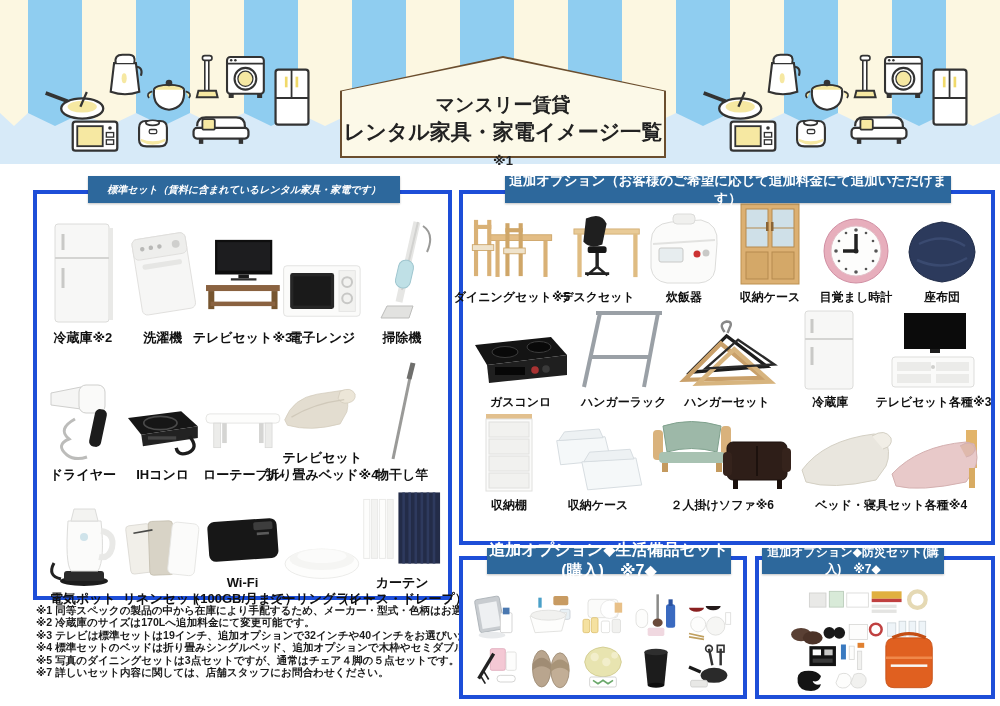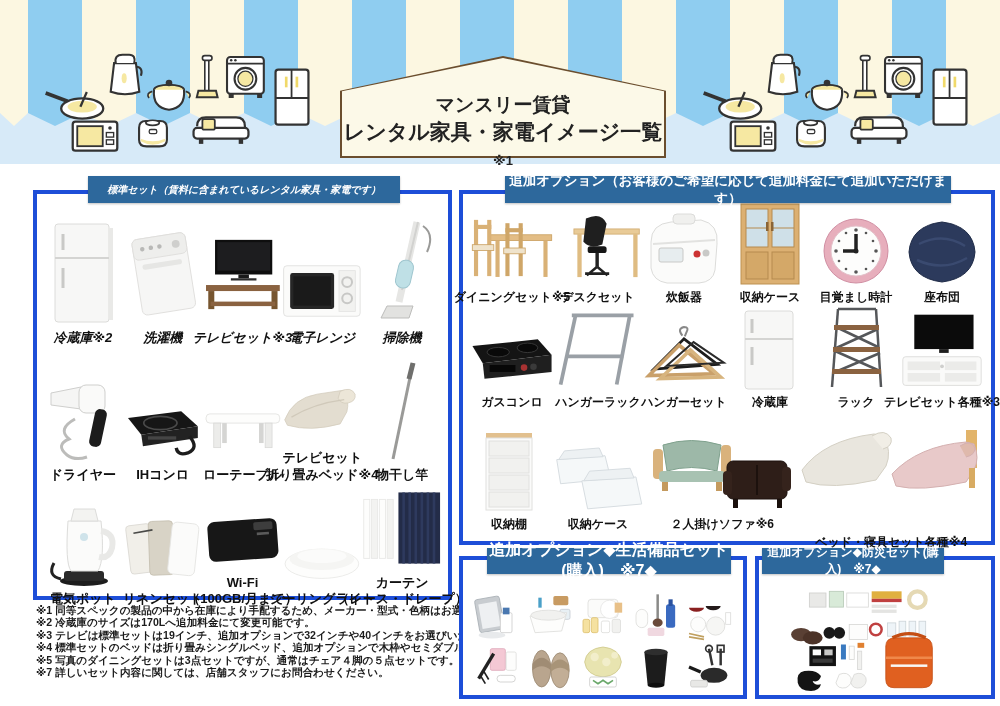--- a/index.html
+++ b/index.html
@@ -46,21 +46,21 @@
   #opt-header{left:505px;top:176px;width:446px;height:27px;font-size:13.5px;}
   #boxA-header{left:487px;top:548px;width:244px;height:26px;font-size:16px;}
   #boxB-header{left:762px;top:548px;width:182px;height:26px;font-size:12px;}
   
   .grid-row{display:flex;align-items:flex-end;padding:0 6px;}
   .cell{flex:1;display:flex;flex-direction:column;align-items:center;justify-content:flex-end;min-width:0;}
   .cell .img{display:flex;align-items:flex-end;justify-content:center;width:100%;}
   .cell .img svg{display:block;}
   .ilabel{text-align:center;font-weight:bold;color:#111;font-size:13px;line-height:1.25;margin-top:4px;white-space:nowrap;}
   #right-box .ilabel{font-size:12px;}
-  #std-row-0{margin-top:22px;font-style:italic;} #std-row-0 .img{height:110px;}
+  #std-row-0{margin-top:22px;} #std-row-0 .img{height:110px;}
   #std-row-1{margin-top:14px;} #std-row-1 .img{height:86px;}
   #std-row-2{margin-top:12px;} #std-row-2 .img{height:76px;}
   #opt-row-0{margin-top:16px;} #opt-row-0 .img{height:76px;}
   #opt-row-1{margin-top:12px;} #opt-row-1 .img{height:74px;}
   #opt-row-2{margin-top:12px;align-items:center;} #opt-row-2 .img{height:72px;}
   
   #footnotes{position:absolute;left:36px;top:604px;width:424px;}
   .fnote{font-size:10.6px;font-weight:bold;color:#1b1b1b;line-height:1.17;white-space:nowrap;}
   
   .goods-grid{display:grid;grid-template-columns:repeat(5,1fr);grid-template-rows:1fr 1fr;
@@ -659,40 +659,20 @@
               <line x1="13" y1="10" x2="13" y2="24" stroke="#c9c9c7" stroke-width="3"></line>
               <line x1="13" y1="38" x2="13" y2="56" stroke="#c9c9c7" stroke-width="3"></line>
             </svg>
           </div>
           <div class="ilabel">
             <div>冷蔵庫</div>
           </div>
         </div>
         <div class="cell">
           <div class="img">
-            <svg width="66" height="86" viewBox="0 0 66 86">
-              <g stroke="#55575a" stroke-width="2.5" fill="none">
-                <line x1="15" y1="4" x2="9" y2="82"></line>
-                <line x1="53" y1="4" x2="58" y2="82"></line>
-                <line x1="15" y1="4" x2="53" y2="4"></line>
-                <path d="M13 22 L55 42 M55 24 L11 44 M12 46 L57 66 M57 48 L10 68"></path>
-              </g>
-              <g fill="#8a6240">
-                <rect x="11" y="20" width="45" height="5"></rect>
-                <rect x="10" y="42" width="47" height="5"></rect>
-                <rect x="9" y="64" width="49" height="5"></rect>
-              </g>
-            </svg>
-          </div>
-          <div class="ilabel">
-            <div>ラック</div>
-          </div>
-        </div>
-        <div class="cell">
-          <div class="img">
             <svg width="90" height="80" viewBox="0 0 90 80">
               <rect x="16" y="2" width="62" height="36" fill="#0b0b0b"></rect>
               <rect x="42" y="38" width="10" height="4" fill="#1e1e1e"></rect>
               <rect x="4" y="46" width="82" height="30" rx="3" fill="#fafaf9" stroke="#dddddb"></rect>
               <rect x="9" y="51" width="34" height="9" fill="#ebebe9"></rect>
               <rect x="48" y="51" width="33" height="9" fill="#ebebe9"></rect>
               <rect x="9" y="63" width="34" height="9" fill="#ebebe9"></rect>
               <rect x="48" y="63" width="33" height="9" fill="#ebebe9"></rect>
               <circle cx="45" cy="56" r="2" fill="#cfcfcd"></circle>
             </svg>
@@ -749,21 +729,21 @@
               <rect x="135" y="32" width="9" height="24" rx="4" fill="#35231c"></rect>
               <line x1="110" y1="30" x2="110" y2="60" stroke="#1c110d" stroke-width="2"></line>
               <rect x="86" y="64" width="5" height="9" fill="#1a100c"></rect>
               <rect x="130" y="64" width="5" height="9" fill="#1a100c"></rect>
             </svg>
           </div>
           <div class="ilabel">
             <div>２人掛けソファ※6</div>
           </div>
         </div>
-        <div class="cell" style="flex: 2 1 0%; gap: 37px;">
+        <div class="cell" style="flex: 2 1 0%;">
           <div class="img">
             <svg width="186" height="70" viewBox="0 0 186 70">
               <path d="M4 46 Q26 16 76 10 L86 12 Q94 28 88 42 L78 56 Q34 66 8 58 Z" fill="#e9e6de" stroke="#d4d0c4"></path>
               <path d="M74 12 q13 -8 19 2 q2 8 -8 11" fill="#f1eee6" stroke="#d4d0c4"></path>
               <rect x="168" y="6" width="11" height="38" fill="#e2b46a"></rect>
               <path d="M94 50 Q120 22 168 18 L176 20 Q182 34 176 46 L168 58 Q122 68 98 62 Z" fill="#e8c9c9" stroke="#d4b0b0"></path>
               <path d="M162 22 q11 -7 15 2 q0 7 -9 9" fill="#dfb9ac" stroke="#d4b0b0"></path>
               <rect x="171" y="44" width="6" height="20" fill="#d8ab62"></rect>
             </svg>
           </div>

